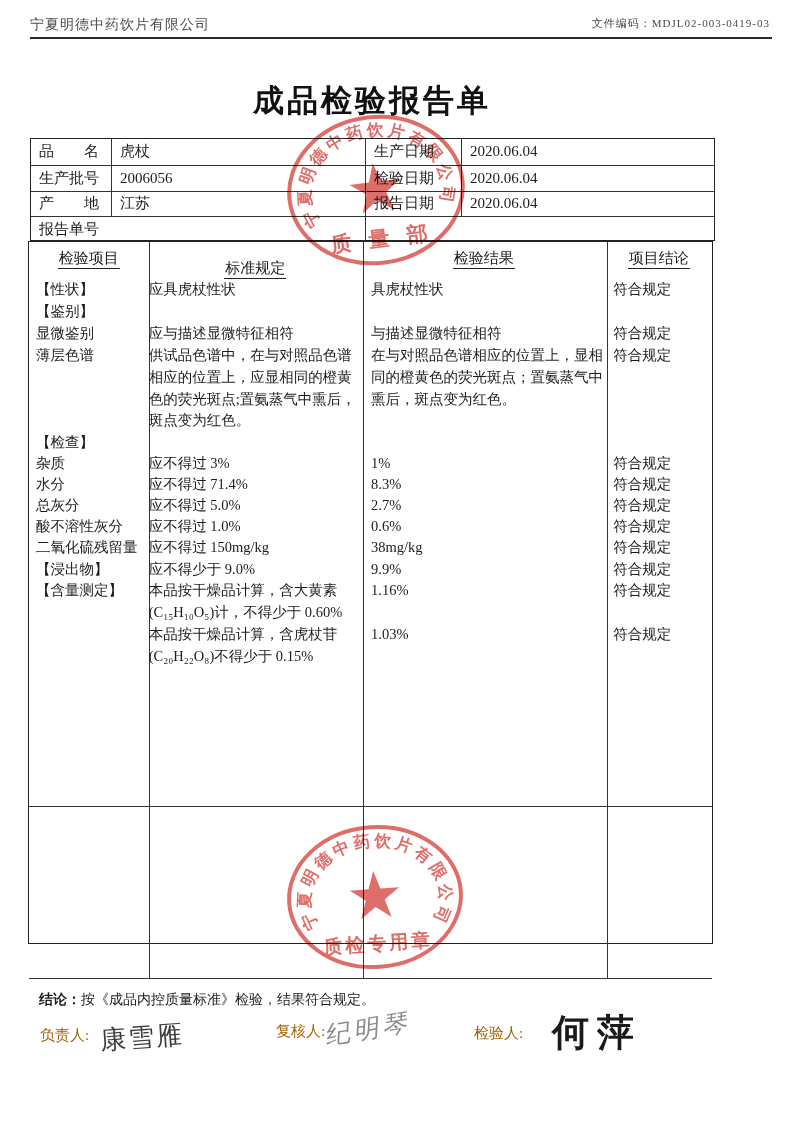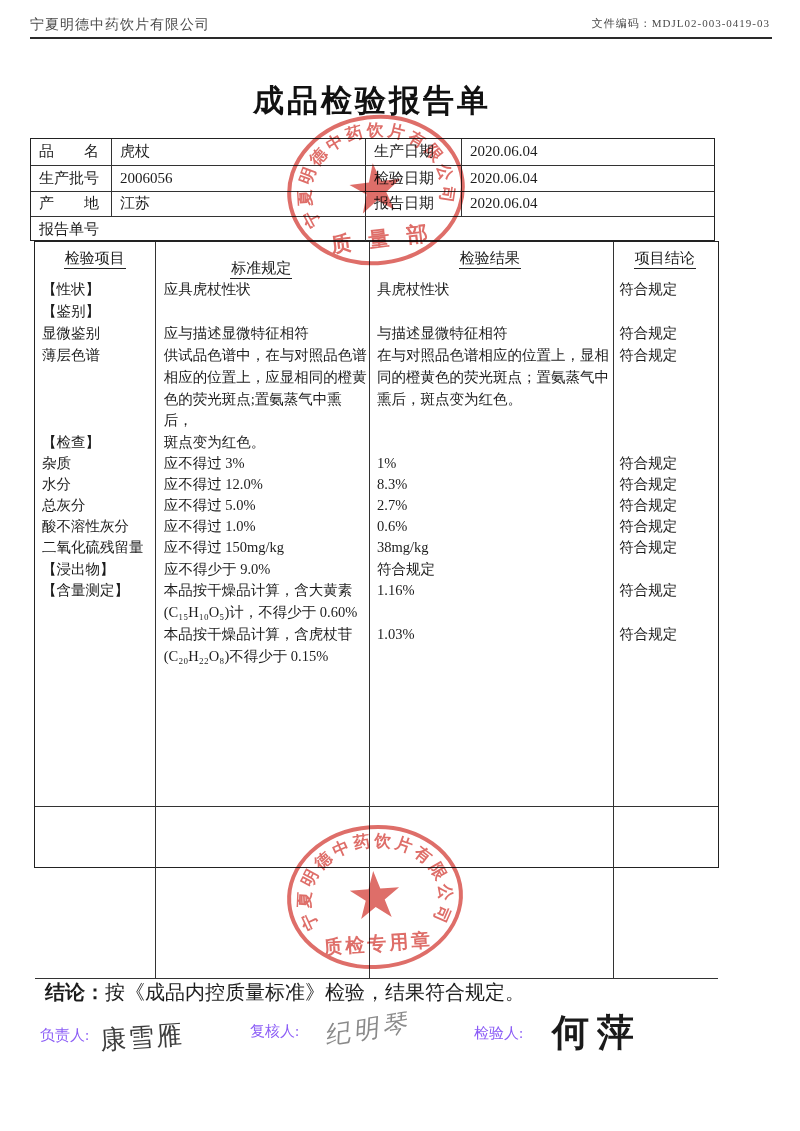--- a/index.html
+++ b/index.html
@@ -22,47 +22,47 @@
   .info-row:first-child { border-top:none; }
   .ic { display:flex; align-items:center; padding-left:8px; }
   .ic-l1 { width:81px; border-right:1px solid #333; }
   .ic-v1 { width:254px; border-right:1px solid #333; }
   .ic-l2 { width:96px; border-right:1px solid #333; }
   .ic-v2 { width:250px; }
   .ic-rl { width:335px; border-right:1px solid #333; }
   .ic-rv { width:346px; }
 
   
-  .main-table { position:absolute; left:34px; top:241px; width:685px; height:627px;
+  .main-table { position:absolute; left:28px; top:241px; width:685px; height:703px;
                 border:1.5px solid #222; font-size:14.5px; }
   .vline { position:absolute; top:0; width:1px; height:736px; background:#333; }
   .vline.v1 { left:120px; } .vline.v2 { left:334px; } .vline.v3 { left:578px; }
   .hline { position:absolute; left:0; width:100%; height:1px; background:#333; }
   .hline.h-mid { top:564px; }
   .hline.h-concl { top:736px; }
 
   .mt-header { position:absolute; top:0; left:0; width:100%; height:37px; display:flex; }
   .mth { display:flex; justify-content:center; padding-top:7px; font-size:15px; }
   .mth span { border-bottom:1px solid #222; padding:0 1px 2px 1px; height:20px; }
   .w1 { width:120px; } .w2 { width:214px;align-items:flex-end; } .w3 { width:244px; } .w4 { width:107px; }
 
   .mt-rows { position:absolute; top:37px; left:0; width:100%; }
   .mrow { display:flex; }
   .cell { white-space:pre-wrap; line-height:21.8px; }
   .c1 { width:120px; padding-left:7px; }
-  .c2 { width:214px; padding-left:9px; }
+  .c2 { width:214px; }
   .c3 { width:244px; padding-left:9px; }
   .c4 { width:107px; padding-left:8px; }
 
   .concl-row { position:absolute; top:737px; left:0; width:100%; height:30px;
-               display:flex; align-items:flex-start; padding-left:10px; font-size:20px; }
+               display:flex; align-items:flex-end; padding-left:10px; font-size:14px; }
   .concl-label { font-weight:bold; }
 
   
-  .sig-label { position:absolute; font-size:15px; color:#8b5cf6;text-align:right; }
+  .sig-label { position:absolute; font-size:15px; color:#a16207;text-align:right; }
   .sig-name { position:absolute; color:#3d3d3d; }
   .sig-1 { left:100px; top:1020px; font-size:26px; transform:rotate(-4deg); letter-spacing:2px; }
   .sig-2 { left:326px; top:1012px; font-size:25px; color:#8a8a8a; transform:rotate(-9deg) skewX(-12deg); letter-spacing:4px; }
   .sig-3 { left:552px; top:1008px; font-size:37px; font-weight:bold; color:#1a1a1a; letter-spacing:8px; }
 
   
   .stamp { position:absolute; mix-blend-mode:multiply; opacity:0.85; }
   .stamp-top { left:264px; top:88px; transform:rotate(-7deg); }
   .stamp-bottom { left:263px; top:795px; transform:rotate(-4deg); }
 </style>
@@ -160,21 +160,21 @@
         <div class="cell c4"></div>
       </div>
       <div class="mrow" style="height:21px">
         <div class="cell c1">杂质</div>
         <div class="cell c2">应不得过 3%</div>
         <div class="cell c3">1%</div>
         <div class="cell c4">符合规定</div>
       </div>
       <div class="mrow" style="height:21px">
         <div class="cell c1">水分</div>
-        <div class="cell c2">应不得过 12.0%</div>
+        <div class="cell c2">应不得过 71.4%</div>
         <div class="cell c3">8.3%</div>
         <div class="cell c4">符合规定</div>
       </div>
       <div class="mrow" style="height:21px">
         <div class="cell c1">总灰分</div>
         <div class="cell c2">应不得过 5.0%</div>
         <div class="cell c3">2.7%</div>
         <div class="cell c4">符合规定</div>
       </div>
       <div class="mrow" style="height:21px">
@@ -185,20 +185,21 @@
       </div>
       <div class="mrow" style="height:22px">
         <div class="cell c1">二氧化硫残留量</div>
         <div class="cell c2">应不得过 150mg/kg</div>
         <div class="cell c3">38mg/kg</div>
         <div class="cell c4">符合规定</div>
       </div>
       <div class="mrow" style="height:21px">
         <div class="cell c1">【浸出物】</div>
         <div class="cell c2">应不得少于 9.0%</div>
+        <div class="cell c3">9.9%</div>
         <div class="cell c4">符合规定</div>
       </div>
       <div class="mrow" style="height:44px">
         <div class="cell c1">【含量测定】</div>
         <div class="cell c2">本品按干燥品计算，含大黄素
 (C₁₅H₁₀O₅)计，不得少于 0.60%</div>
         <div class="cell c3">1.16%</div>
         <div class="cell c4">符合规定</div>
       </div>
       <div class="mrow" style="height:44px">
@@ -211,21 +212,21 @@
     </div>
 
     <div class="concl-row">
       <span class="concl-label">结论：</span>
       <span>按《成品内控质量标准》检验，结果符合规定。</span>
     </div>
   </div>
 
   <div class="sig-label" style="left:40px; top:1026px;">负责人:</div>
   <div class="sig-name sig-1">康雪雁</div>
-  <div class="sig-label" style="left:250px; top:1022px;font-family:Liberation Serif, serif;">复核人:</div>
+  <div class="sig-label" style="left:276px; top:1022px;font-family:Liberation Serif, serif;">复核人:</div>
   <div class="sig-name sig-2">纪明琴</div>
   <div class="sig-label" style="left:474px; top:1024px;">检验人:</div>
   <div class="sig-name sig-3">何萍</div>
 
   <svg class="stamp stamp-top" width="224" height="204" viewBox="-112 -102 224 204">
     <ellipse cx="0" cy="0" rx="87" ry="73" fill="none" stroke="#d9544e" stroke-width="4"></ellipse>
     <path id="arcTop" d="M -57.2,28 A 66,55 0 1 1 57.2,28" fill="none"></path>
     <text font-size="16.5" fill="#d9544e" letter-spacing="3.5" font-weight="bold">
       <textPath href="#arcTop" startOffset="2">宁夏明德中药饮片有限公司</textPath>
     </text>

